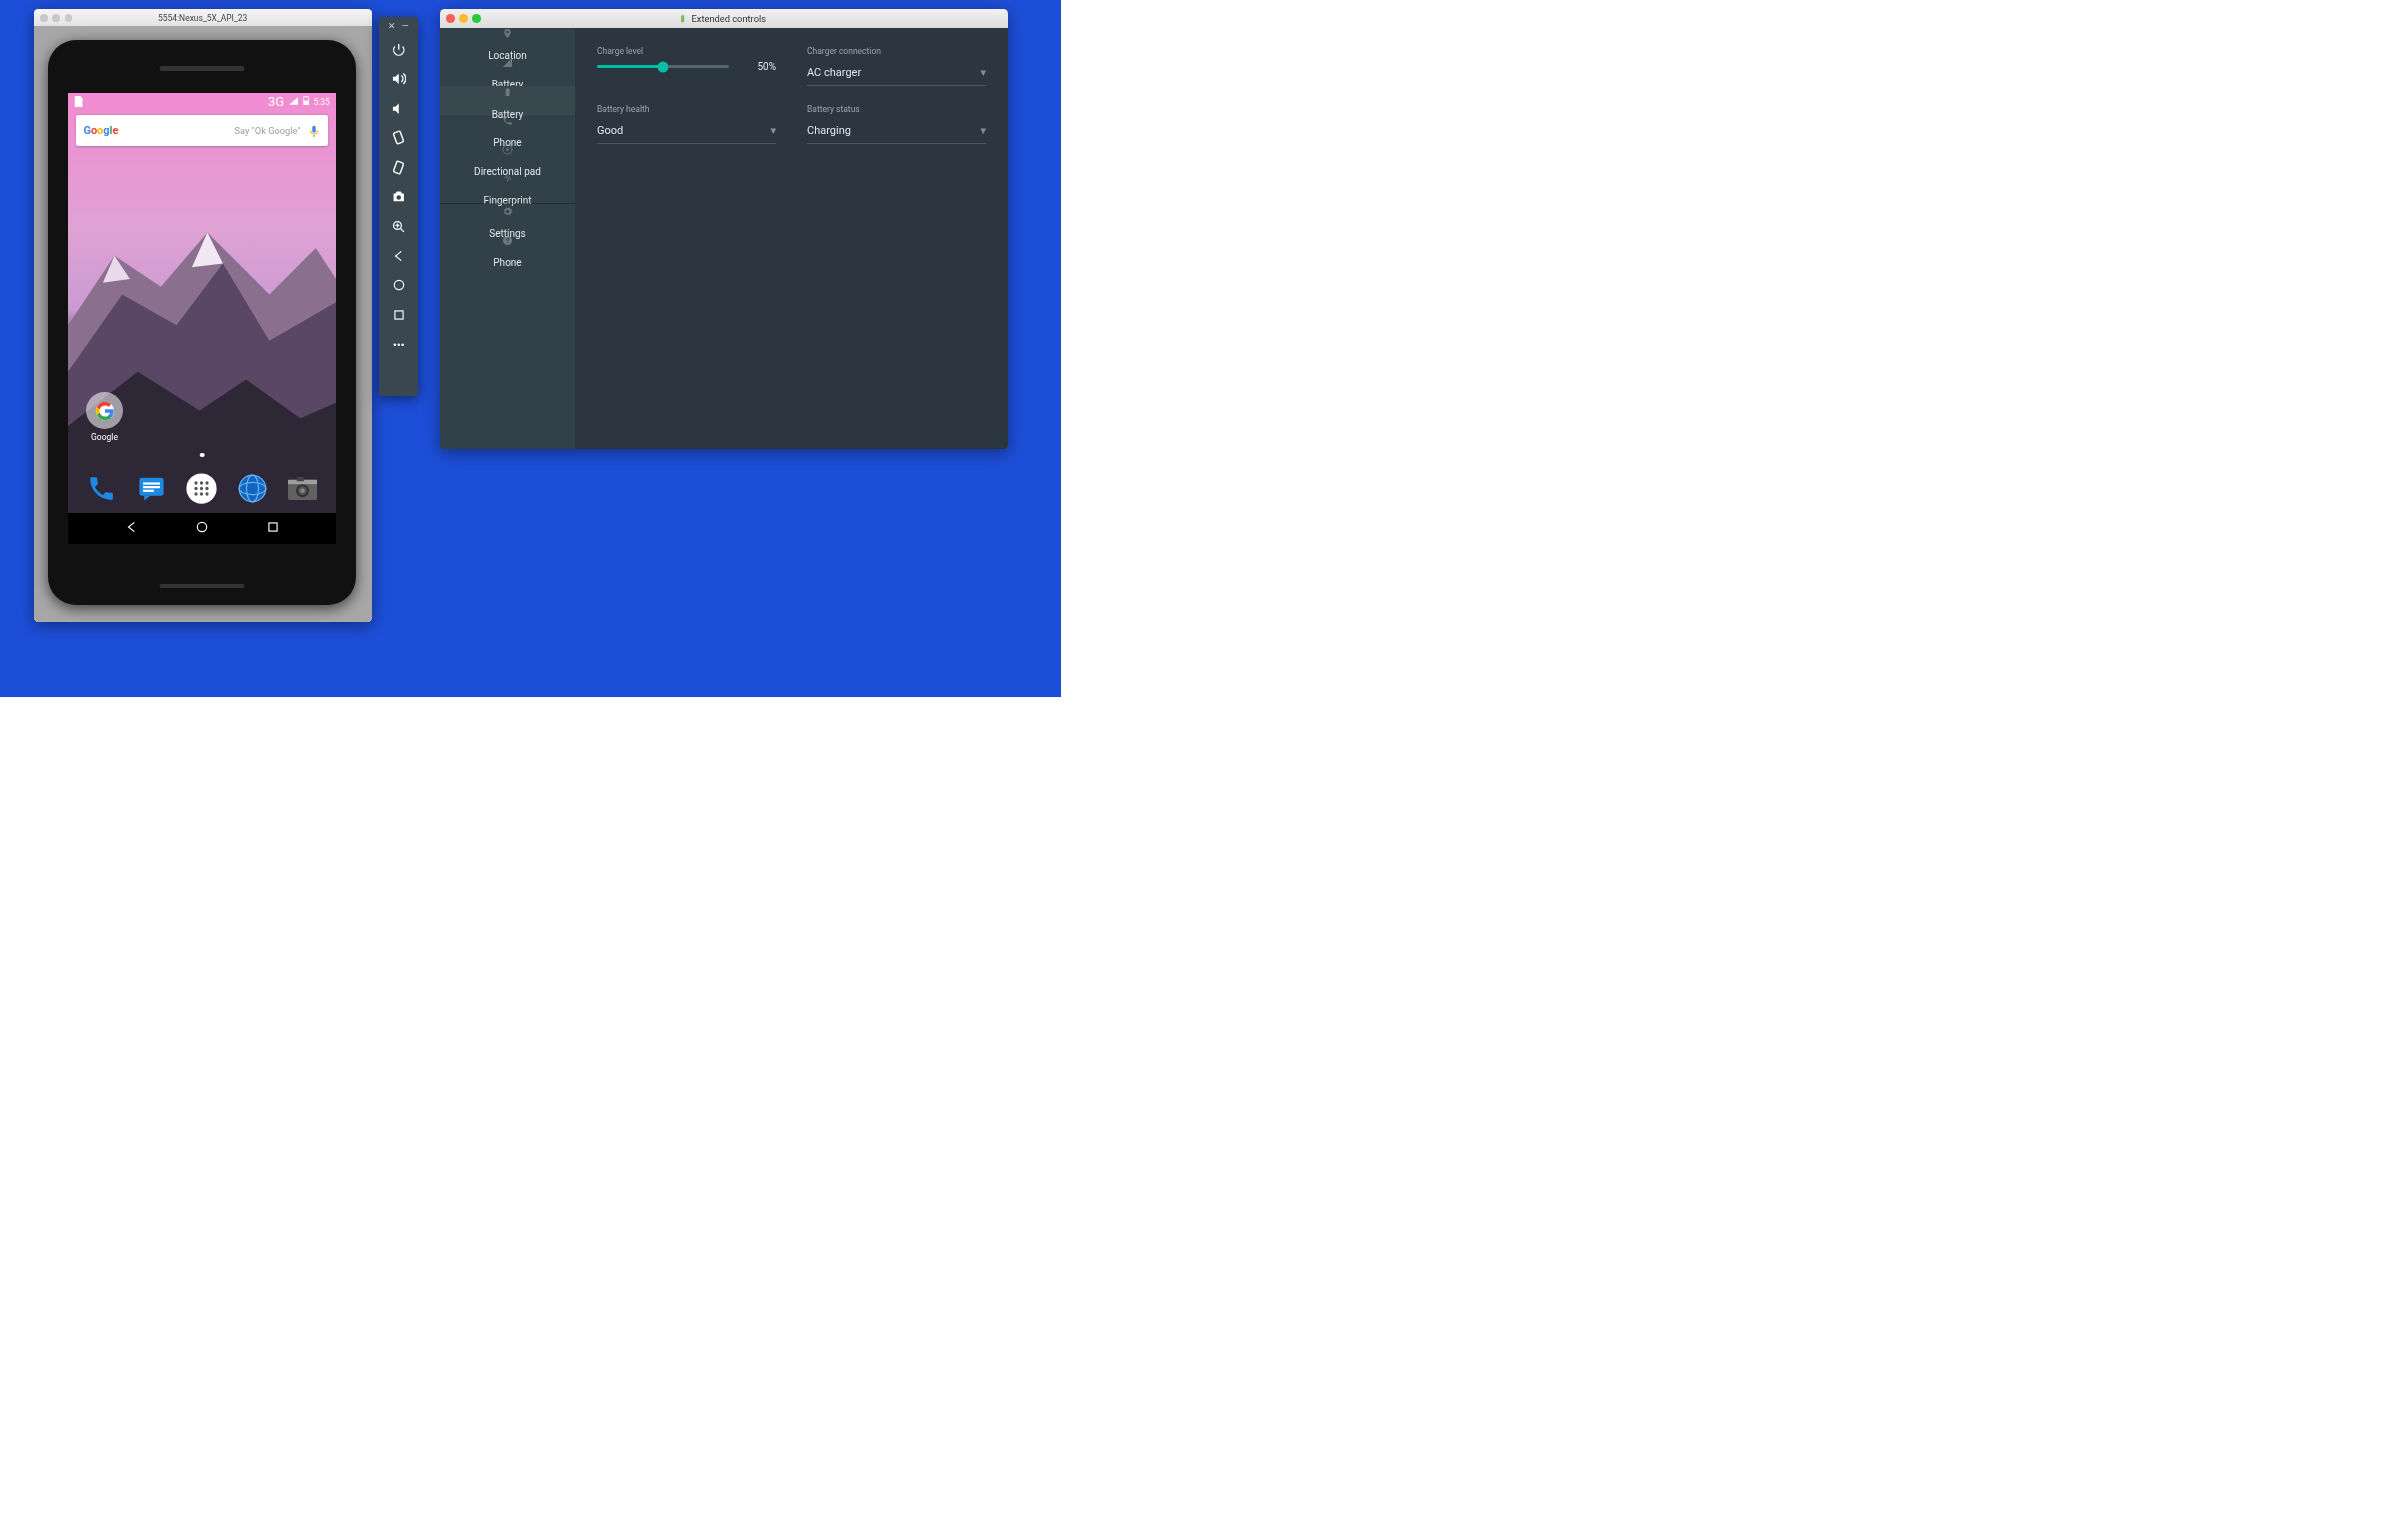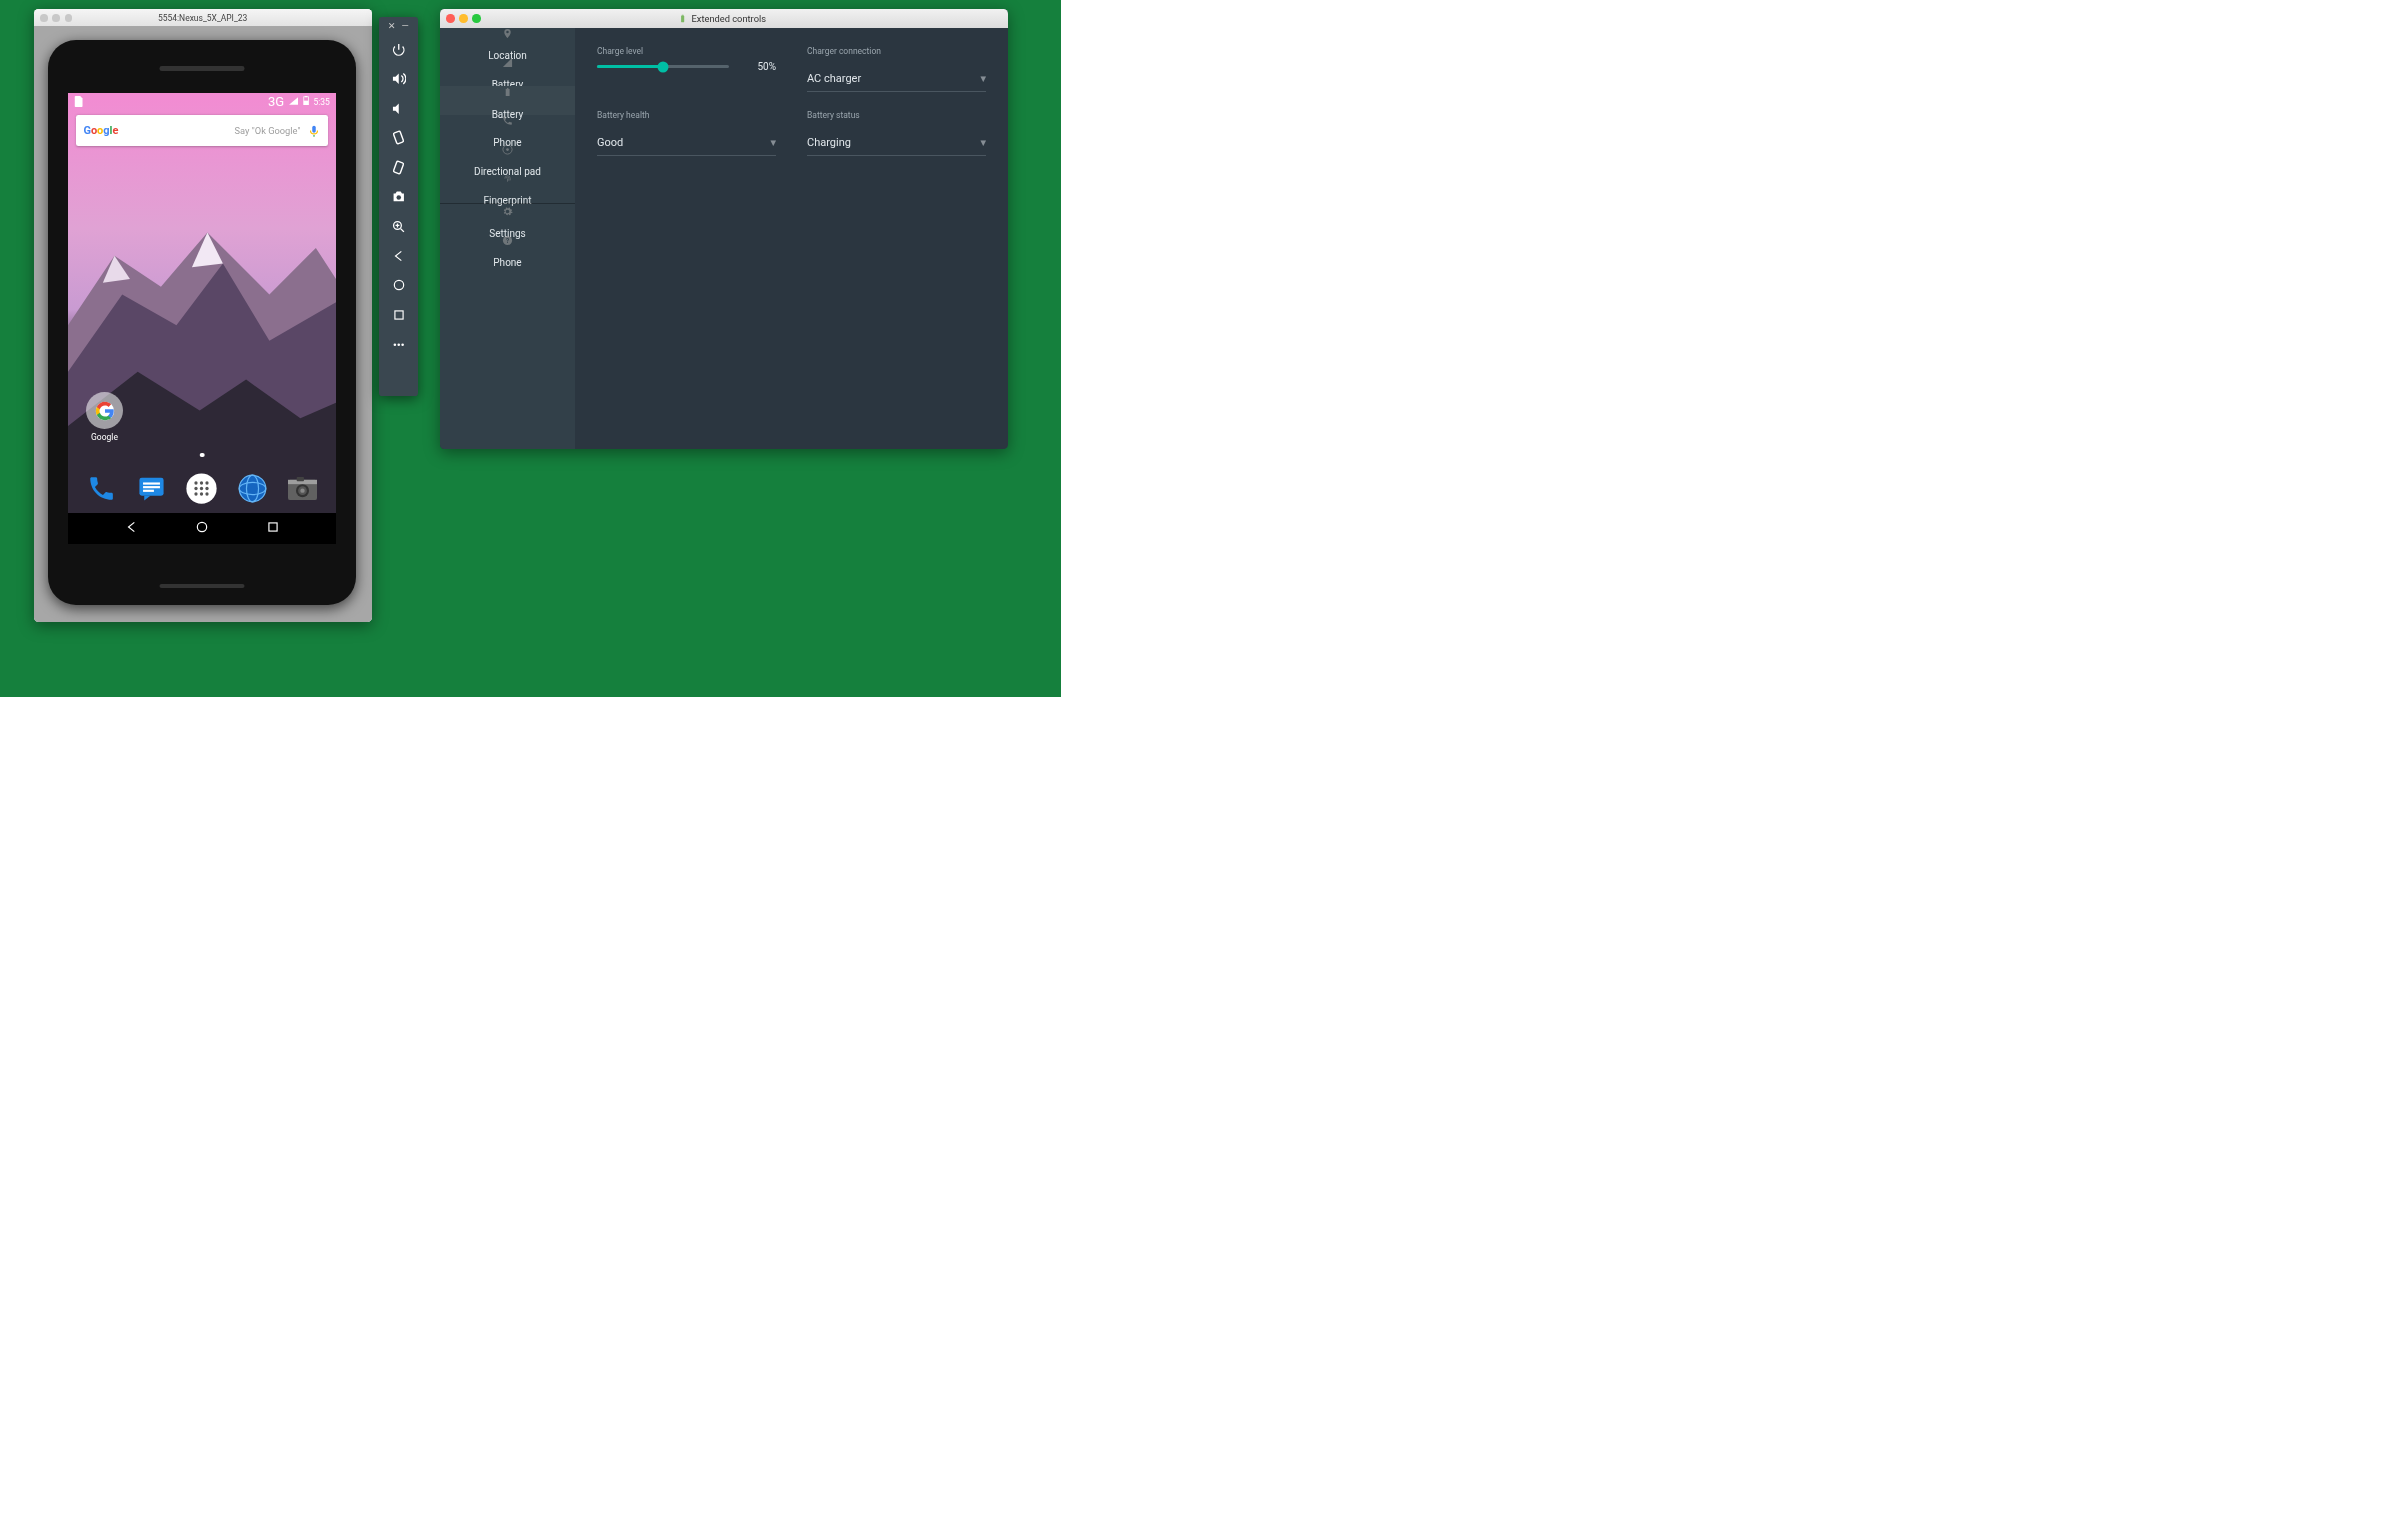--- a/index.html
+++ b/index.html
@@ -18,21 +18,21 @@
     background: #fff;
     width: 1061px;
     height: 697px;
     position: relative;
   }
   .stage {
     position: absolute;
     left: 0; top: 0;
     width: 1061px;
     height: 697px;
-    background: #15803d;
+    background: #1d4ed8;
   }
 
   
   .emu-window {
     position: absolute;
     left: 34px; top: 9.3px;
     width: 338px; height: 613px;
     background: #efefef;
     border-radius: 4.6px;
     box-shadow: 0 3.1px 15.5px rgba(0,0,0,.4);
@@ -193,21 +193,21 @@
   }
   .field { display:flex; flex-direction:column; gap:4.6px; }
   .field-label { font-size:8.5px; color:var(--text-dim); }
   .slider-row { display:flex; align-items:center; gap:19px;justify-content:center; }
   .slider {
     flex:1; height:3.1px; background:#55636c; border-radius:1.5px; position:relative;
   }
   .slider-fill { position:absolute; left:0; top:0; bottom:0; background:var(--teal); border-radius:1.5px;}
   .slider-thumb { position:absolute; top:50%; transform:translate(-50%,-50%); width:11px;height:11px;border-radius:50%;background:var(--teal);}
   .slider-val { font-size:10px; min-width:28px; text-align:right;}
-  .select { display:flex; justify-content:space-between; align-items:center; border-bottom:0.8px solid #4a5660; padding:4.6px 0 6.2px; font-size:11px;margin-top:6px;}
+  .select { display:flex; justify-content:space-between; align-items:center; border-bottom:0.8px solid #4a5660; padding:4.6px 0 6.2px; font-size:11px;}
   .select .chev { opacity:.5;}
 </style>
 </head>
 <body>
 
 <div class="stage">
 
   <div class="emu-window">
     <div class="mac-titlebar">
       <div class="mac-dots">

